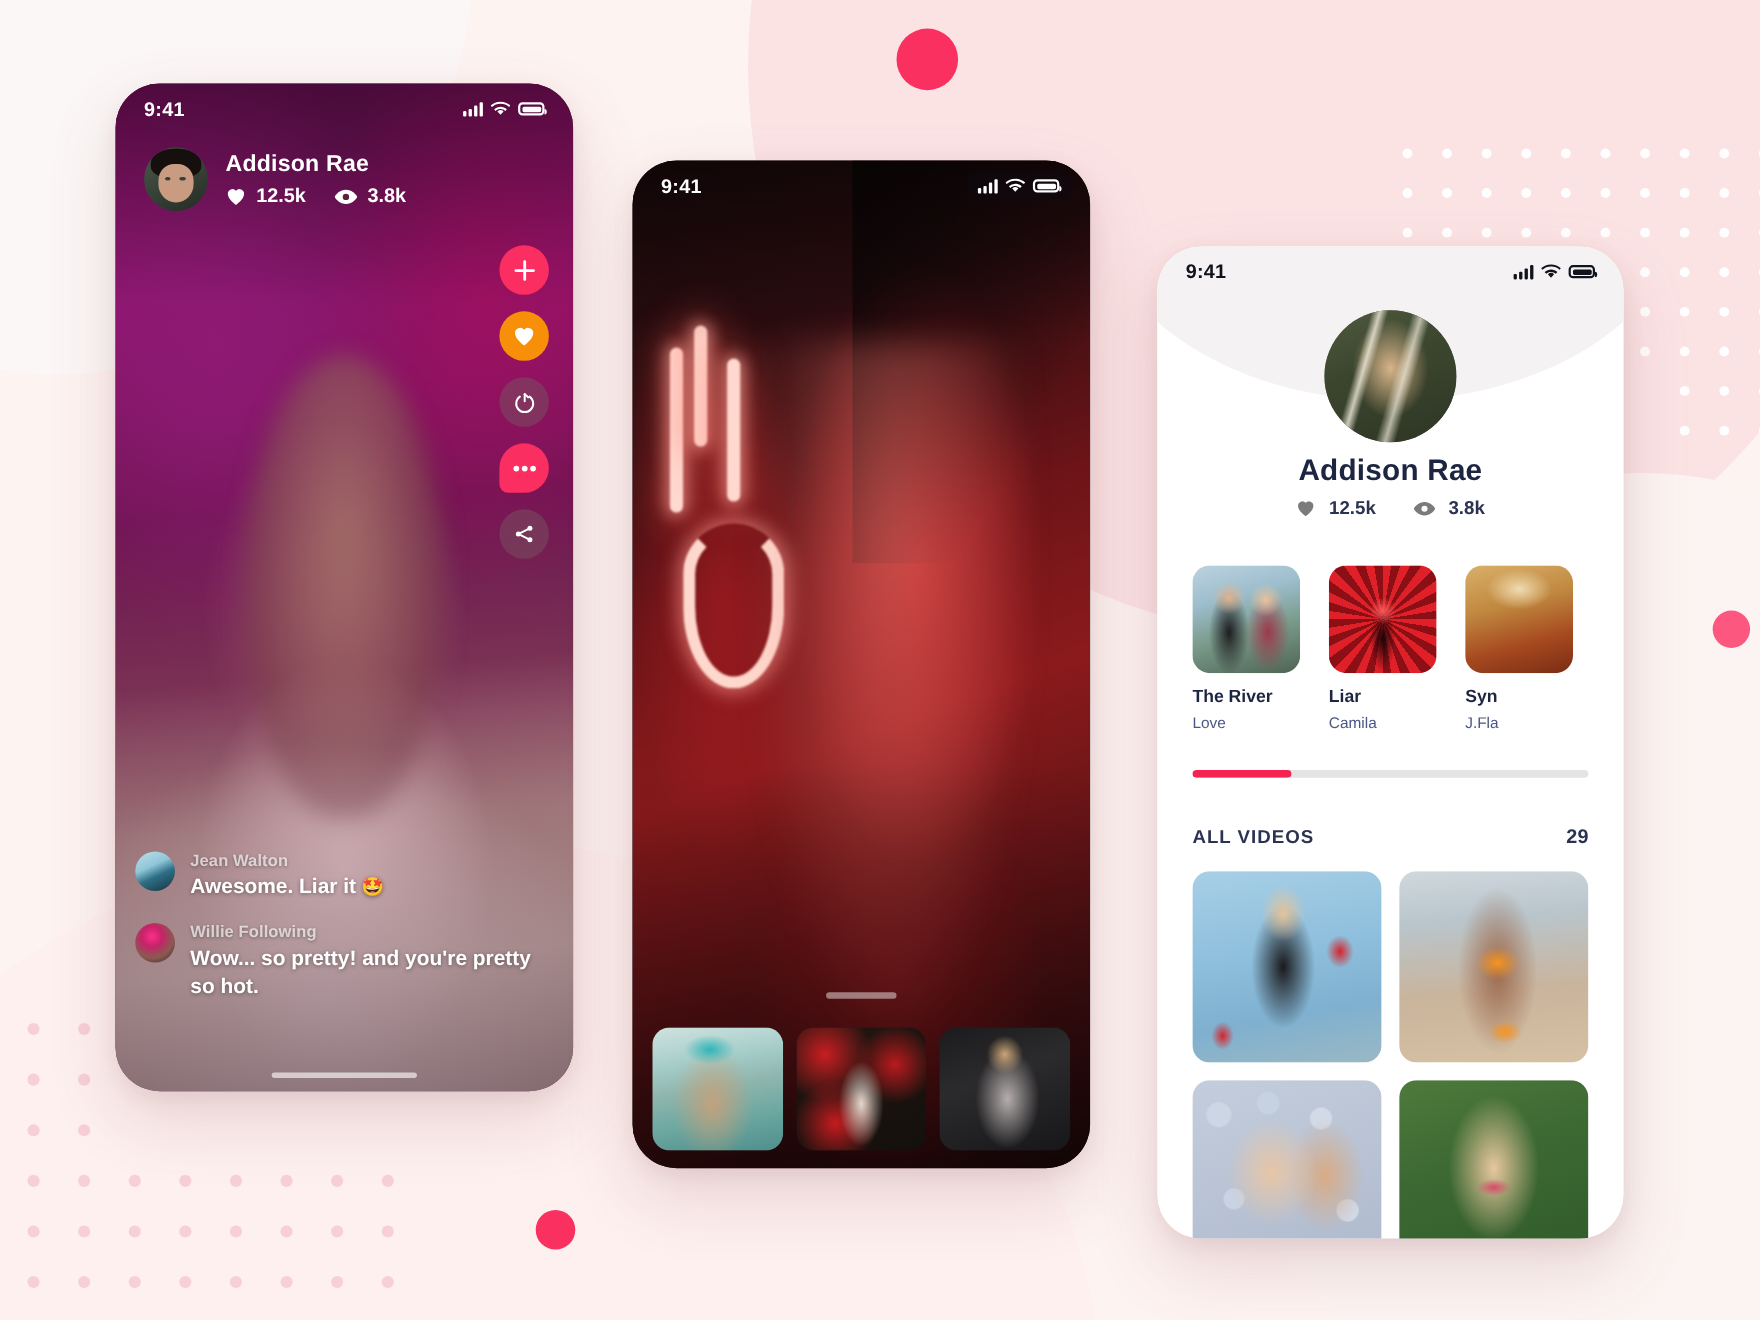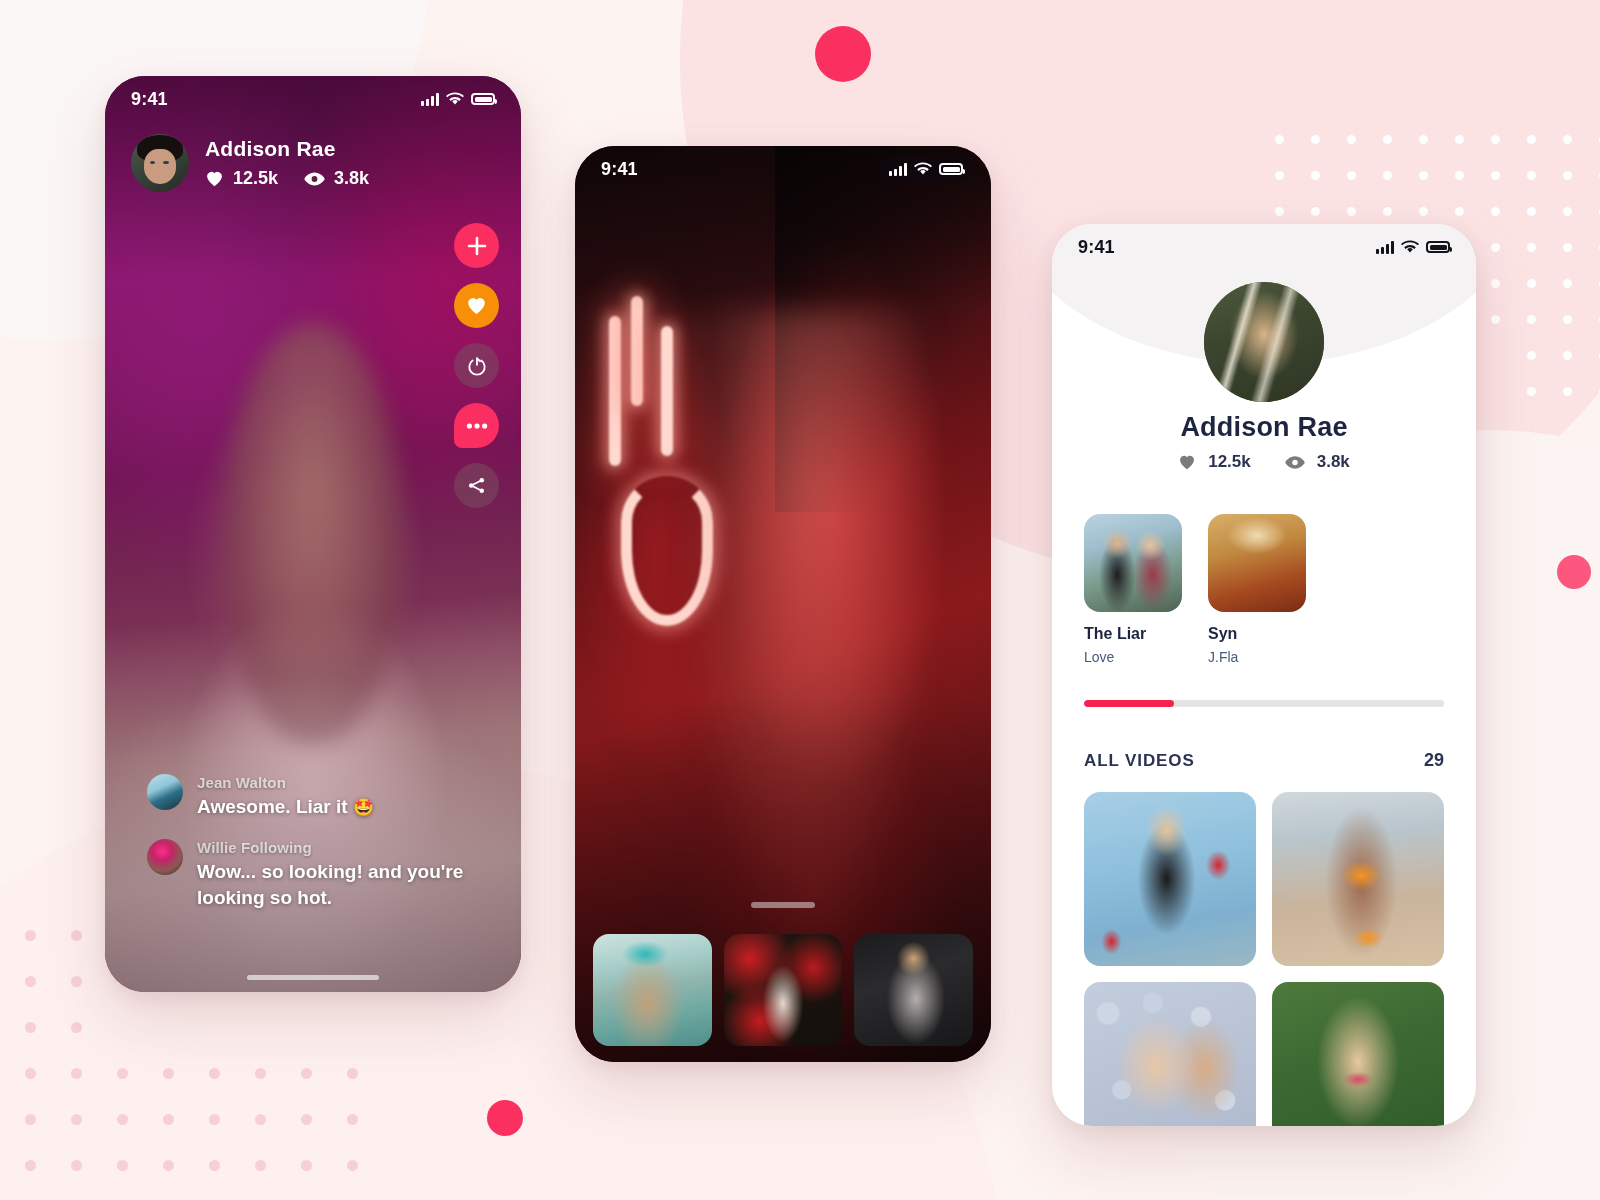--- a/index.html
+++ b/index.html
@@ -95,21 +95,21 @@
   .p1-stats .gap{ width:8px; }
   .ico{ display:inline-flex; align-items:center; }
 
   .p1-actions{ position:absolute; right:22px; top:147px; display:flex; flex-direction:column; gap:15px; z-index:25; }
   .abtn{ width:45px; height:45px; border-radius:50%; display:flex; align-items:center; justify-content:center; }
   .abtn.pink{ background:#FA2E60; }
   .abtn.orange{ background:#F79008; }
   .abtn.glass{ background:rgba(120,80,95,.52); }
   .abtn.bubble{ background:#FA2E60; border-radius:50% 50% 50% 8px; }
 
-  .p1-comments{ position:absolute; left:42px; right:34px; bottom:62px; z-index:20; }
+  .p1-comments{ position:absolute; left:18px; right:34px; bottom:62px; z-index:20; }
   .cmt{ display:flex; gap:14px; margin-bottom:20px; }
   .cmt-ava{ width:36px; height:36px; border-radius:50%; flex:none; overflow:hidden; position:relative; }
   .cmt-name{ font-size:15px; color:rgba(255,255,255,.68); font-weight:bold; letter-spacing:.1px;
              text-shadow:0 1px 3px rgba(0,0,0,.35); }
   .cmt-text{ font-size:19px; font-weight:bold; line-height:1.33; margin-top:3px;
              text-shadow:0 1px 4px rgba(0,0,0,.40); }
   .emj{ font-size:17px; }
 
   
   #phone2{ left:575px; top:146px; width:416px; height:916px; background:#120608; color:#fff; }
@@ -427,21 +427,21 @@
         <div class="cmt-text">
           <span>Awesome. Liar it</span>
           <span class="emj">🤩</span>
         </div>
       </div>
     </div>
     <div class="cmt">
       <div class="cmt-ava" style="background:radial-gradient(circle at 42% 34%, #ff2d8a 0%, #c42468 30%, #8a5a52 62%, #3a1f2a 100%)"></div>
       <div>
         <div class="cmt-name">Willie Following</div>
-        <div class="cmt-text">Wow... so looking! and you're looking so hot.</div>
+        <div class="cmt-text">Wow... so pretty! and you're pretty so hot.</div>
       </div>
     </div>
   </div>
 
   <div class="home-ind"></div>
 </div>
 
 <div class="phone" id="phone2">
   <div class="p2-bg"></div>
   <div class="p2-dark"></div>
@@ -538,22 +538,30 @@
     <span>3.8k</span>
   </div>
 
   <div class="p3-songs">
     <div class="song">
       <div class="song-art">
         <span class="ph" style="background:linear-gradient(165deg,#bcd2df 0%,#9dbecd 30%,#7a9b8b 60%,#4f6352 100%)"></span>
         <span class="ph" style="background:radial-gradient(ellipse 26% 54% at 34% 62%, #1d1d1f, rgba(29,29,31,0) 72%),radial-gradient(ellipse 28% 50% at 70% 62%, #9c3a4c, rgba(156,58,76,0) 72%)"></span>
         <span class="ph" style="background:radial-gradient(circle at 34% 30%, #e0b48e 0%, rgba(224,180,142,0) 16%),radial-gradient(circle at 68% 32%, #e8c2a0 0%, rgba(232,194,160,0) 16%)"></span>
       </div>
-      <div class="song-title">The Liar</div>
+      <div class="song-title">The River</div>
       <div class="song-artist">Love</div>
+    </div>
+    <div class="song">
+      <div class="song-art">
+        <span class="ph" style="background:repeating-conic-gradient(from 0deg at 50% 50%, #e02028 0deg 9deg, #8d0f16 9deg 18deg)"></span>
+        <span class="ph" style="background:radial-gradient(circle at 50% 42%, #ff5a5a 0%, rgba(255,90,90,0) 16%),radial-gradient(ellipse 16% 42% at 50% 68%, #1a0507, rgba(26,5,7,0) 74%)"></span>
+      </div>
+      <div class="song-title">Liar</div>
+      <div class="song-artist">Camila</div>
     </div>
     <div class="song">
       <div class="song-art">
         <span class="ph" style="background:linear-gradient(165deg,#d9b06a 0%,#c0873f 38%,#a6491f 70%,#7a2c15 100%)"></span>
         <span class="ph" style="background:radial-gradient(ellipse 42% 26% at 50% 22%, #f0dcb0, rgba(240,220,176,0) 72%)"></span>
       </div>
       <div class="song-title">Syn</div>
       <div class="song-artist">J.Fla</div>
     </div>
   </div>

